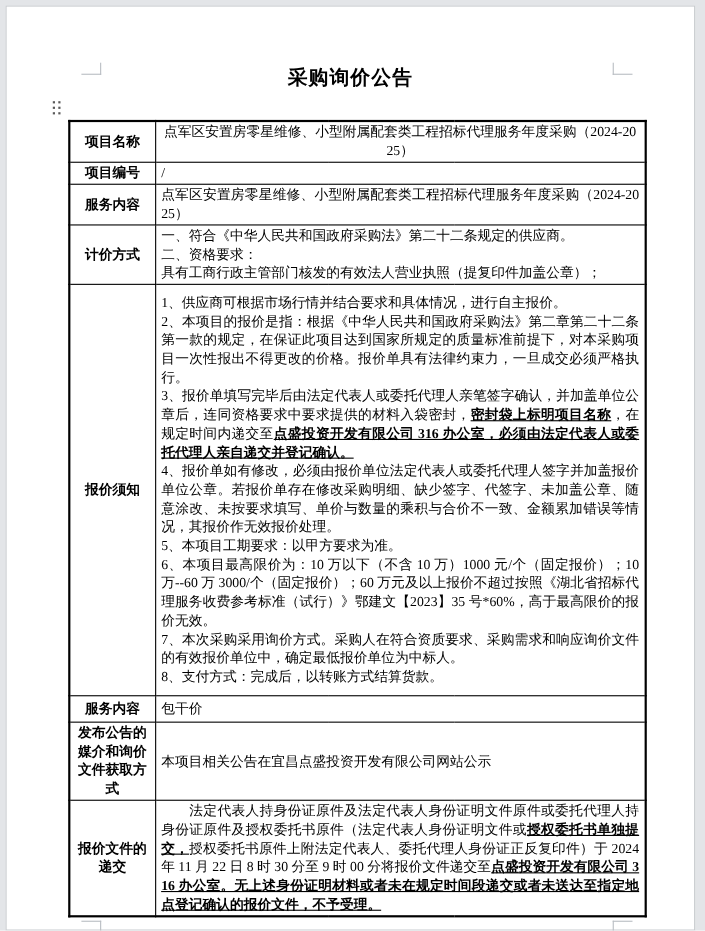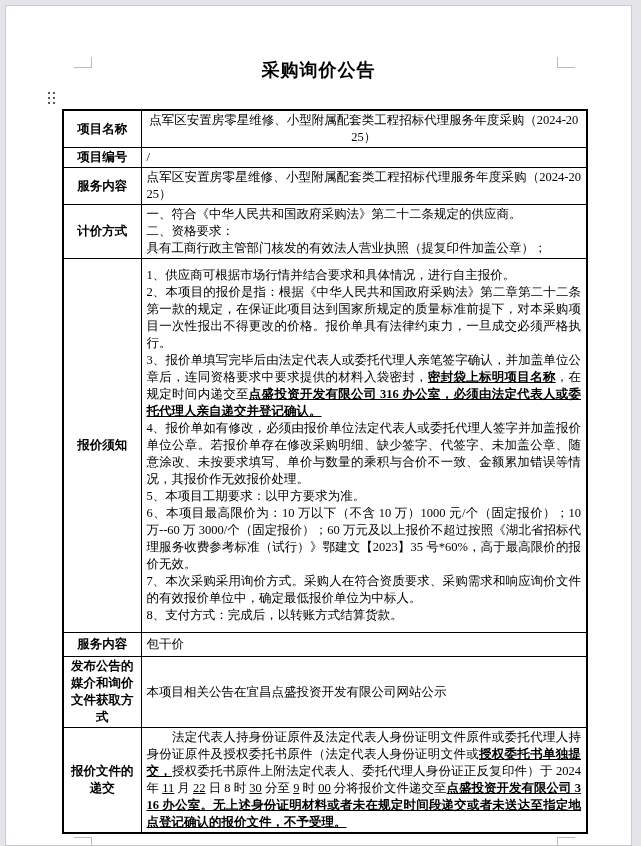--- a/index.html
+++ b/index.html
@@ -37,21 +37,21 @@
     font-size:12.5px;line-height:17px;vertical-align:middle;
     padding:1px 5px;box-sizing:border-box;
   }
   td.label{
     text-align:center;font-weight:bold;padding:1px 2px;
   }
   td.content{
     text-align:justify;white-space:pre-wrap;word-break:break-all;
   }
   .bd{font-weight:bold;text-decoration:underline;}
-  .ul{text-decoration:underline;}
+  .ul{}
   
   #table-body tr:nth-child(1) td{height:19px;text-align:center;}
   #table-body tr:nth-child(2) td{height:19px;}
   #table-body tr:nth-child(3) td{height:22px;}
   #table-body tr:nth-child(4) td{height:22px;}
   #table-body tr:nth-child(5) td.content{padding:8px 5px;}
   #table-body tr:nth-child(6) td.content{padding:3px 5px;}
   #table-body tr:nth-child(7) td{height:19px;}
   #table-body tr:nth-child(8) td.content{height:50px;margin-left:12px;}
   #table-body tr:nth-child(9) td.content{padding:6px 5px;}

